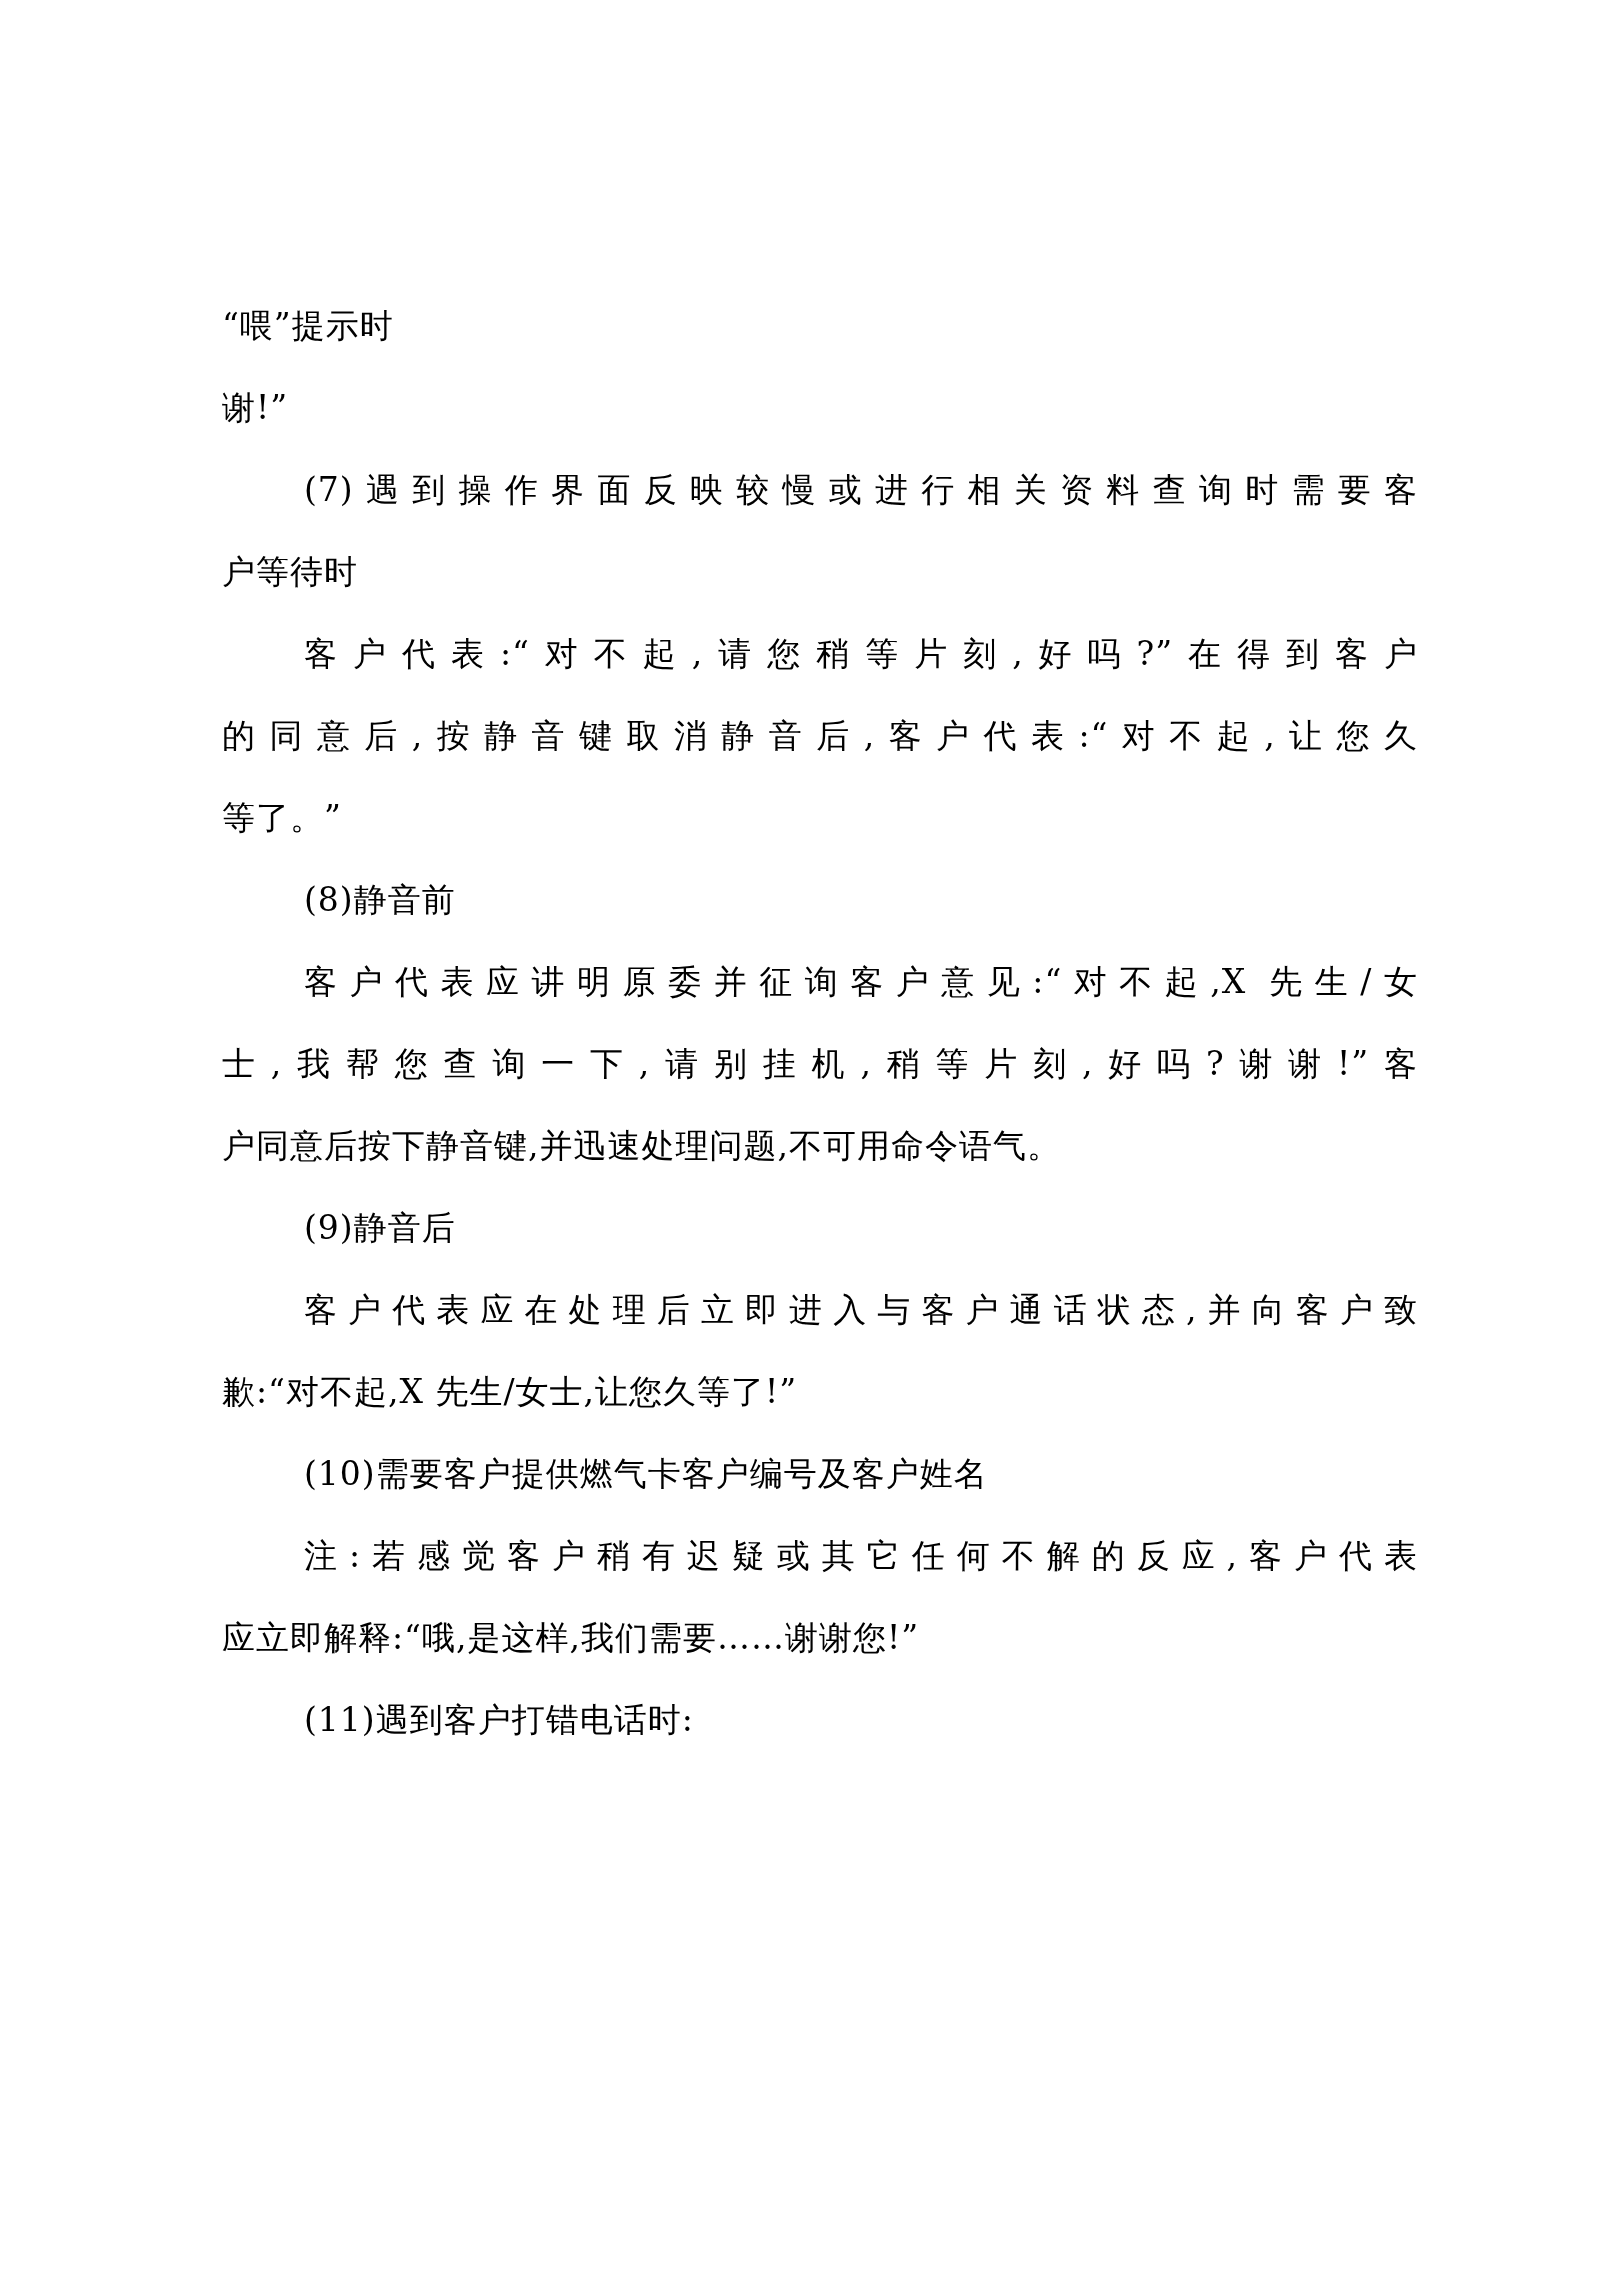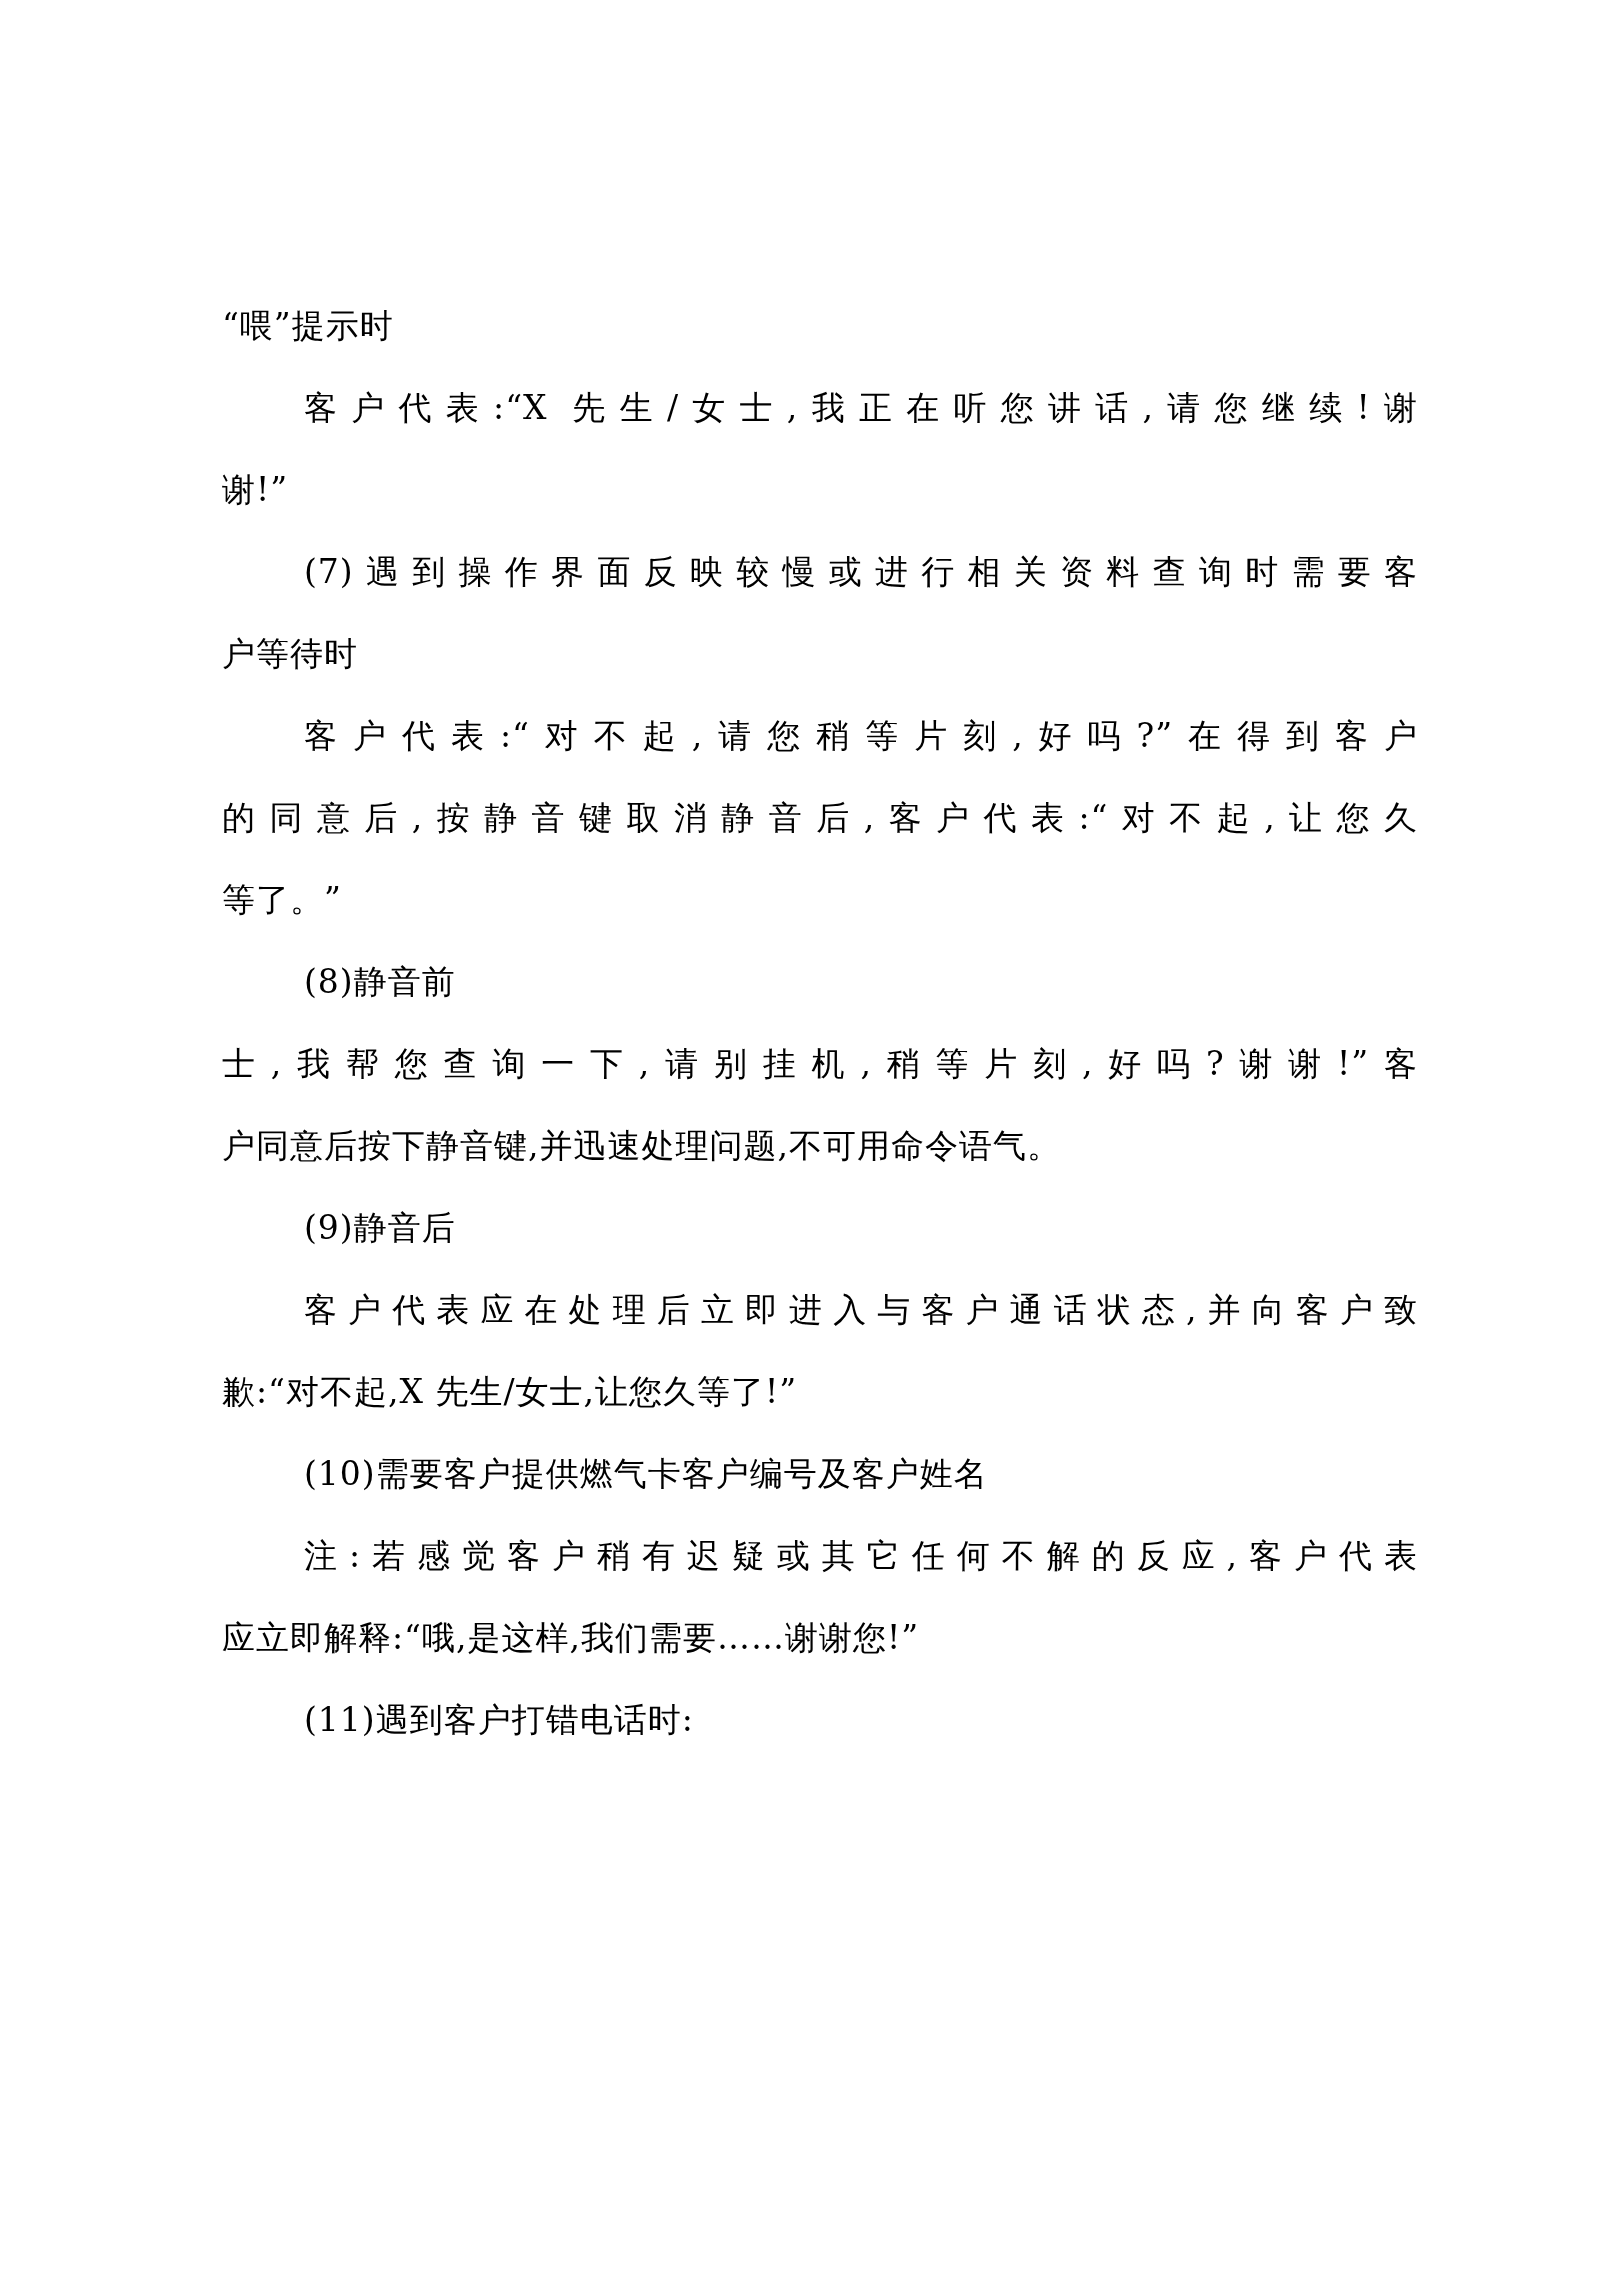--- a/index.html
+++ b/index.html
@@ -38,28 +38,28 @@
     text-align: justify;
     text-align-last: justify;
   }
 </style>
 </head>
 <body>
 
 <div class="page">
   <div class="textblock" id="textblock">
       <div class="line">“喂”提示时</div>
-      <div class="line indent fill">客户代表:“X 先生/女士,我正在听您讲话,请您继续!谢</div>
       <div class="line">谢!”</div>
       <div class="line indent fill">(7)遇到操作界面反映较慢或进行相关资料查询时需要客</div>
       <div class="line">户等待时</div>
       <div class="line indent fill">客户代表:“对不起,请您稍等片刻,好吗?”在得到客户</div>
       <div class="line fill">的同意后,按静音键取消静音后,客户代表:“对不起,让您久</div>
       <div class="line">等了。”</div>
       <div class="line indent">(8)静音前</div>
+      <div class="line indent fill">客户代表应讲明原委并征询客户意见:“对不起,X 先生/女</div>
       <div class="line fill">士,我帮您查询一下,请别挂机,稍等片刻,好吗?谢谢!”客</div>
       <div class="line">户同意后按下静音键,并迅速处理问题,不可用命令语气。</div>
       <div class="line indent">(9)静音后</div>
       <div class="line indent fill">客户代表应在处理后立即进入与客户通话状态,并向客户致</div>
       <div class="line">歉:“对不起,X 先生/女士,让您久等了!”</div>
       <div class="line indent">(10)需要客户提供燃气卡客户编号及客户姓名</div>
       <div class="line indent fill">注:若感觉客户稍有迟疑或其它任何不解的反应,客户代表</div>
       <div class="line">应立即解释:“哦,是这样,我们需要……谢谢您!”</div>
       <div class="line indent">(11)遇到客户打错电话时:</div>
     </div>

